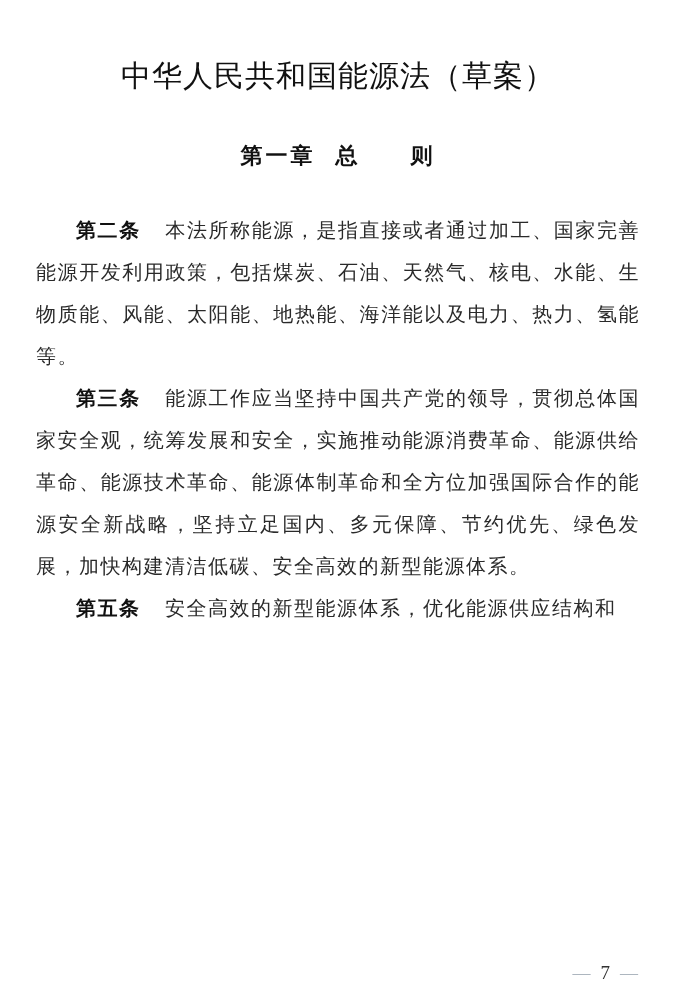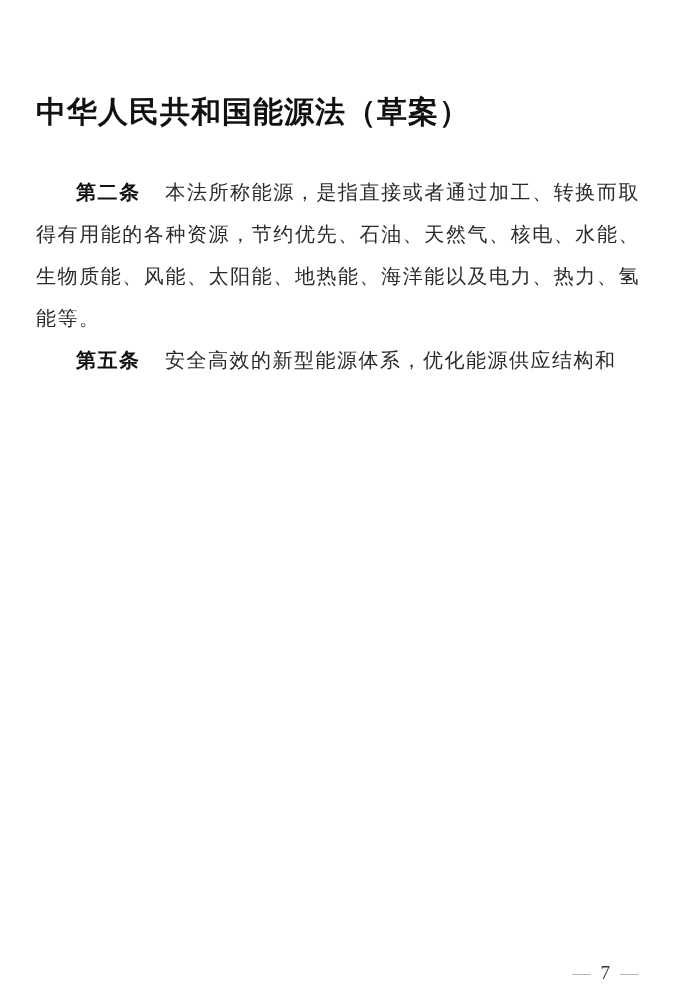--- a/index.html
+++ b/index.html
@@ -11,23 +11,24 @@
     font-family: "Liberation Serif", serif;
     color: #1f1f1f;
     overflow: hidden;
   }
   .doc {
     position: absolute;
     inset: 0;
     padding: 0 36px;
   }
   .doc-title {
-    margin-top: 92px;
+    margin-top: 56px;
+    text-align: center;
     font-family: "Liberation Sans", sans-serif;
-    font-weight: 700;
+    font-weight: 400;
     font-size: 30px;
     letter-spacing: 1px;
     color: #111111;
   }
   .chapter-heading {
     margin-top: 44px;
     text-align: center;
     font-family: "Liberation Sans", sans-serif;
     font-weight: 900;
     font-size: 22px;
@@ -69,29 +70,37 @@
     font-size: 18px;
   }
 </style>
 </head>
 <body>
 
 <div class="doc">
 
   <h1 class="doc-title">中华人民共和国能源法（草案）</h1>
 
+  <h2 class="chapter-heading">
+    <span class="chapter-number">第一章</span>
+    <span class="chapter-title">总　　则</span>
+  </h2>
 
   <div class="body-text">
 
 
     <p class="article">
       <span class="article-label">第二条</span>
-      <span class="article-text">本法所称能源，是指直接或者通过加工、转换而取得有用能的各种资源，节约优先、石油、天然气、核电、水能、生物质能、风能、太阳能、地热能、海洋能以及电力、热力、氢能等。</span>
+      <span class="article-text">本法所称能源，是指直接或者通过加工、国家完善能源开发利用政策，包括煤炭、石油、天然气、核电、水能、生物质能、风能、太阳能、地热能、海洋能以及电力、热力、氢能等。</span>
     </p>
 
+    <p class="article">
+      <span class="article-label">第三条</span>
+      <span class="article-text">能源工作应当坚持中国共产党的领导，贯彻总体国家安全观，统筹发展和安全，实施推动能源消费革命、能源供给革命、能源技术革命、能源体制革命和全方位加强国际合作的能源安全新战略，坚持立足国内、多元保障、节约优先、绿色发展，加快构建清洁低碳、安全高效的新型能源体系。</span>
+    </p>
 
 
     <p class="article">
       <span class="article-label">第五条</span>
       <span class="article-text">安全高效的新型能源体系，优化能源供应结构和</span>
     </p>
 
   </div>
 
   <div class="page-number">

